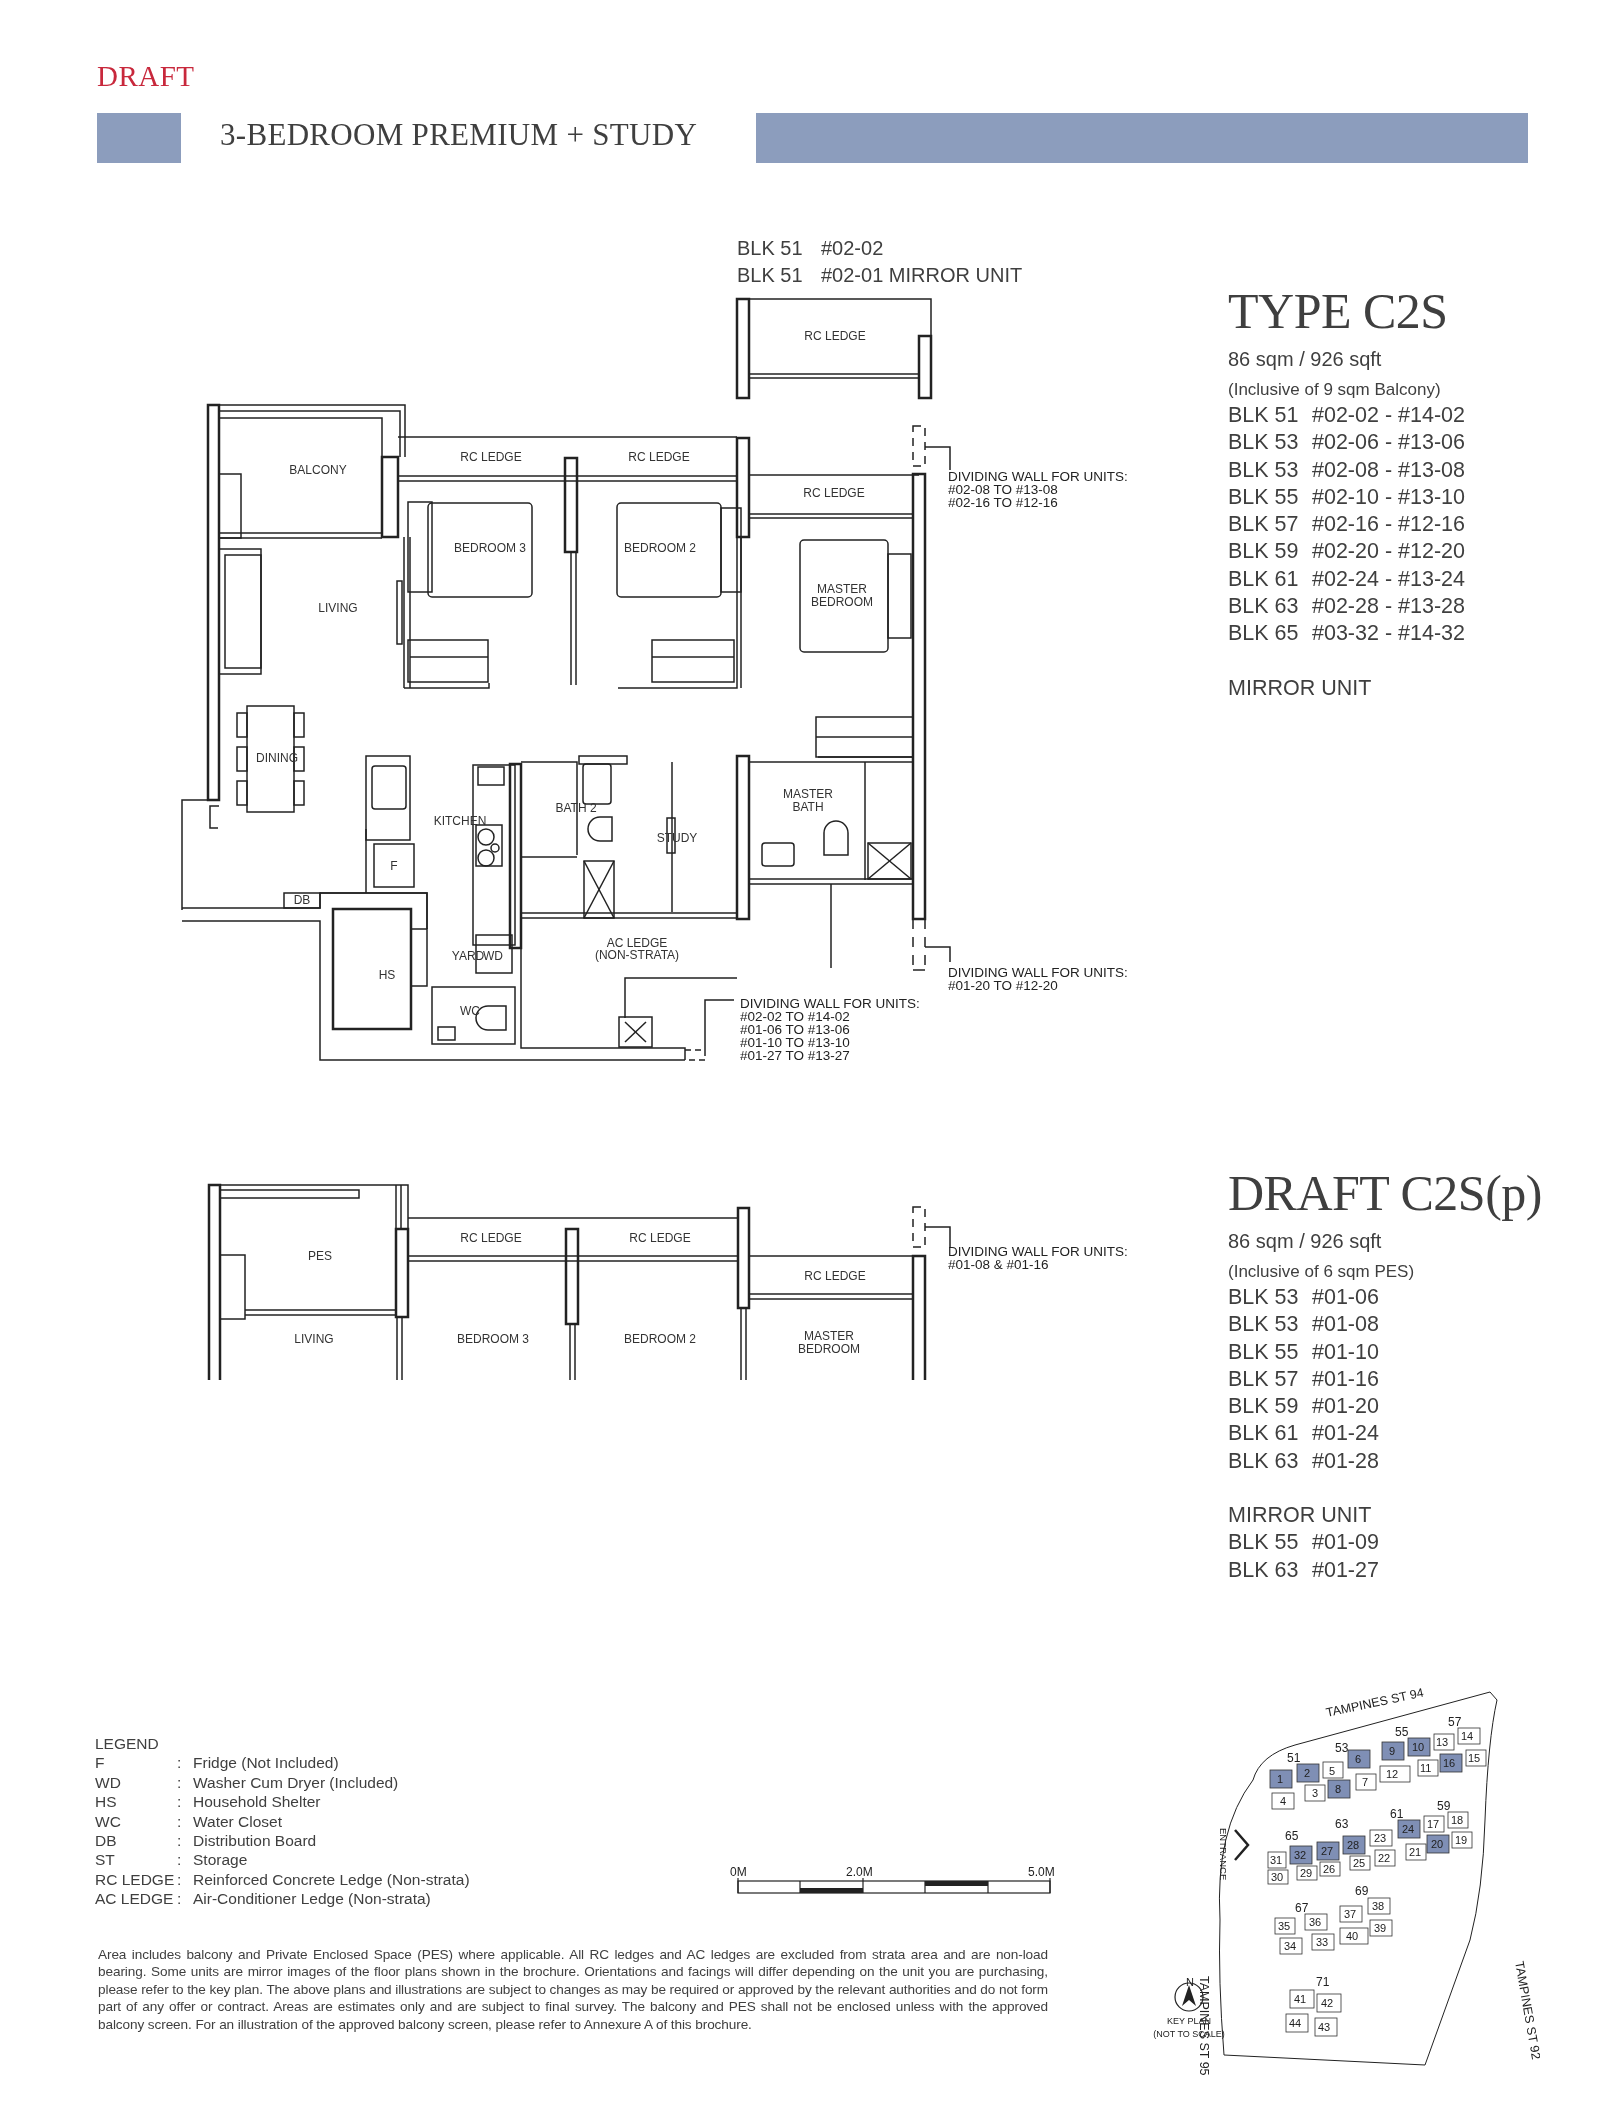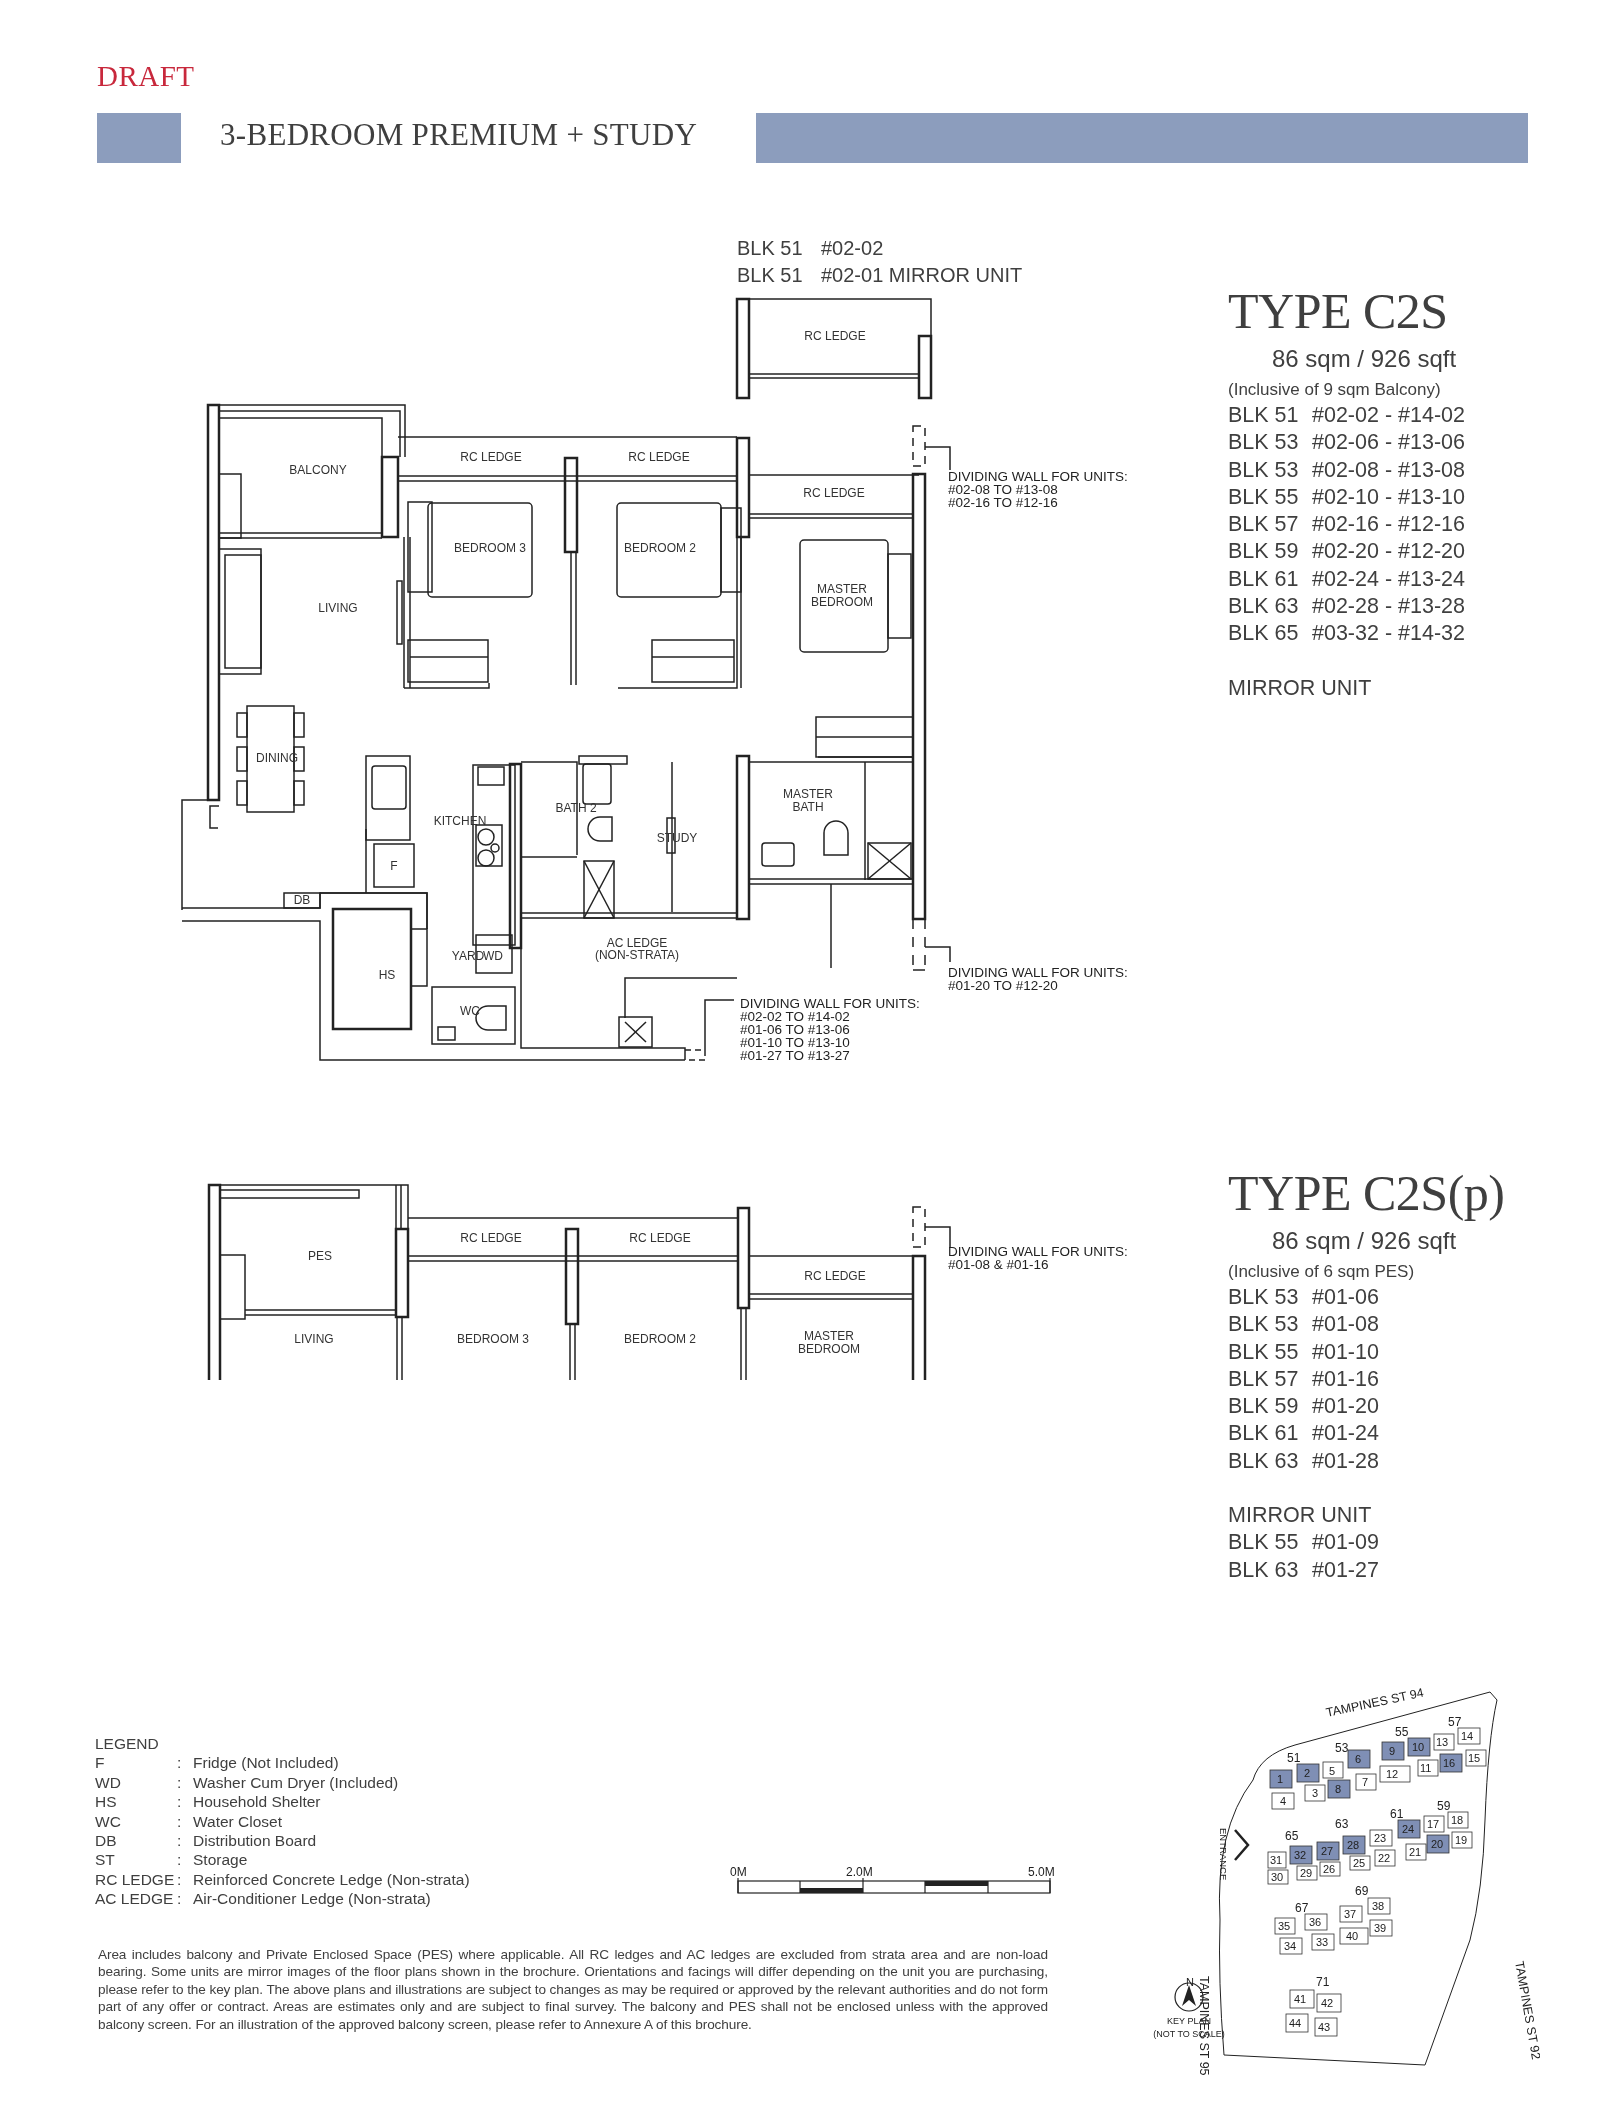--- a/index.html
+++ b/index.html
@@ -7,21 +7,21 @@
   .abs{position:absolute;}
   #draft{left:97px;top:60px;font-family:"Liberation Serif","DejaVu Serif",serif;font-size:29px;color:#c8283c;letter-spacing:0.5px;}
   .band{background:#8c9dbd;height:50px;top:113px;}
   #band-left{left:97px;width:84px;}
   #band-right{left:756px;width:772px;}
   #page-title{left:220px;top:117px;font-family:Liberation Serif, serif;font-size:31px;color:#3f3f3f;letter-spacing:0.3px;}
   .unit-heading{font-family:"Liberation Sans",sans-serif;font-size:20px;color:#3f3f3f;line-height:27px;}
   .unit-heading span.u{display:inline-block;width:84px;}
   .type-block{left:1228px;font-family:"Liberation Sans",sans-serif;color:#3f3f3f;}
   .type-title{font-family:"Liberation Serif","DejaVu Serif",serif;font-size:50px;line-height:54px;color:#3f3f3f;letter-spacing:-0.5px;}
-  .type-area{font-size:24px;line-height:34px;margin-top:4px;margin-left:44px;}
+  .type-area{font-size:20px;line-height:34px;margin-top:4px;}
   .type-note{font-size:17px;line-height:24px;margin-top:2px;}
   .blk-list{}
   .blk-row{font-size:21.5px;line-height:27.3px;white-space:nowrap;}
   .blk-row .b{display:inline-block;width:84px;}
   .mirror-head{font-size:21.5px;line-height:27.3px;margin-top:27px;}
   svg text{font-family:"Liberation Sans",sans-serif;}
   .room{font-size:12px;fill:#333;}
   .note{font-size:13.5px;fill:#222;}
   #legend{left:95px;top:1734px;font-size:15.5px;line-height:19.4px;color:#3f3f3f;font-family:"Liberation Sans",sans-serif;}
   #legend .k{display:inline-block;width:82px;}
@@ -277,21 +277,21 @@
     <div class="blk-row"><span class="b">BLK 57</span><span>#02-16 - #12-16</span></div>
     <div class="blk-row"><span class="b">BLK 59</span><span>#02-20 - #12-20</span></div>
     <div class="blk-row"><span class="b">BLK 61</span><span>#02-24 - #13-24</span></div>
     <div class="blk-row"><span class="b">BLK 63</span><span>#02-28 - #13-28</span></div>
     <div class="blk-row"><span class="b">BLK 65</span><span>#03-32 - #14-32</span></div>
   </div>
   <div class="mirror-head">MIRROR UNIT</div>
 </div>
 
 <div class="abs type-block" style="top:1166px;">
-  <div class="type-title">TYPE C2S(p)</div>
+  <div class="type-title">DRAFT C2S(p)</div>
   <div class="type-area">86 sqm / 926 sqft</div>
   <div class="type-note">(Inclusive of 6 sqm PES)</div>
   <div class="blk-list">
     <div class="blk-row"><span class="b">BLK 53</span><span>#01-06</span></div>
     <div class="blk-row"><span class="b">BLK 53</span><span>#01-08</span></div>
     <div class="blk-row"><span class="b">BLK 55</span><span>#01-10</span></div>
     <div class="blk-row"><span class="b">BLK 57</span><span>#01-16</span></div>
     <div class="blk-row"><span class="b">BLK 59</span><span>#01-20</span></div>
     <div class="blk-row"><span class="b">BLK 61</span><span>#01-24</span></div>
     <div class="blk-row"><span class="b">BLK 63</span><span>#01-28</span></div>

